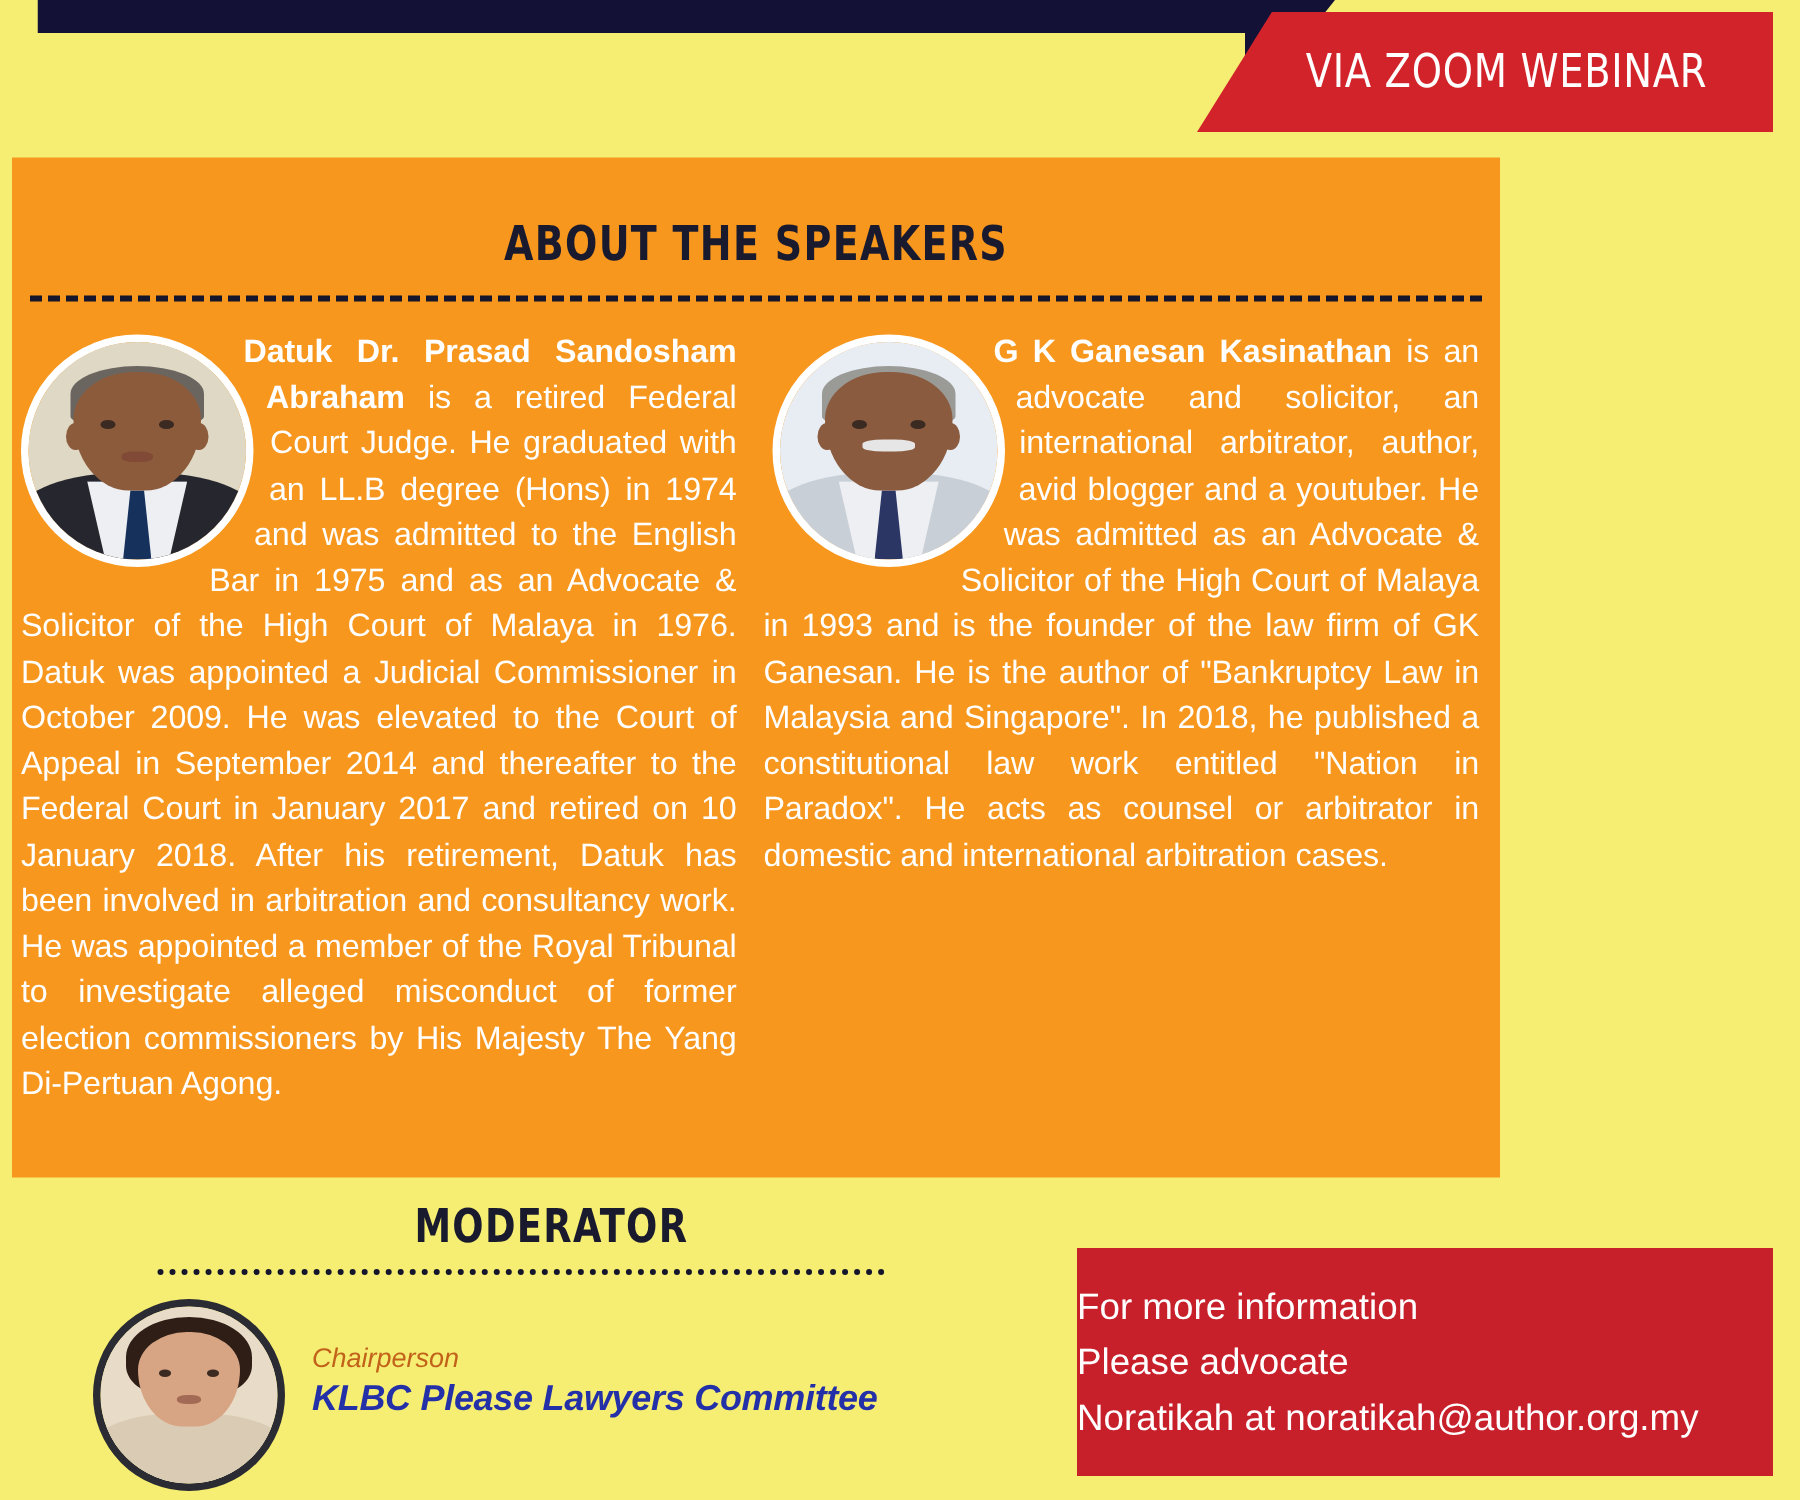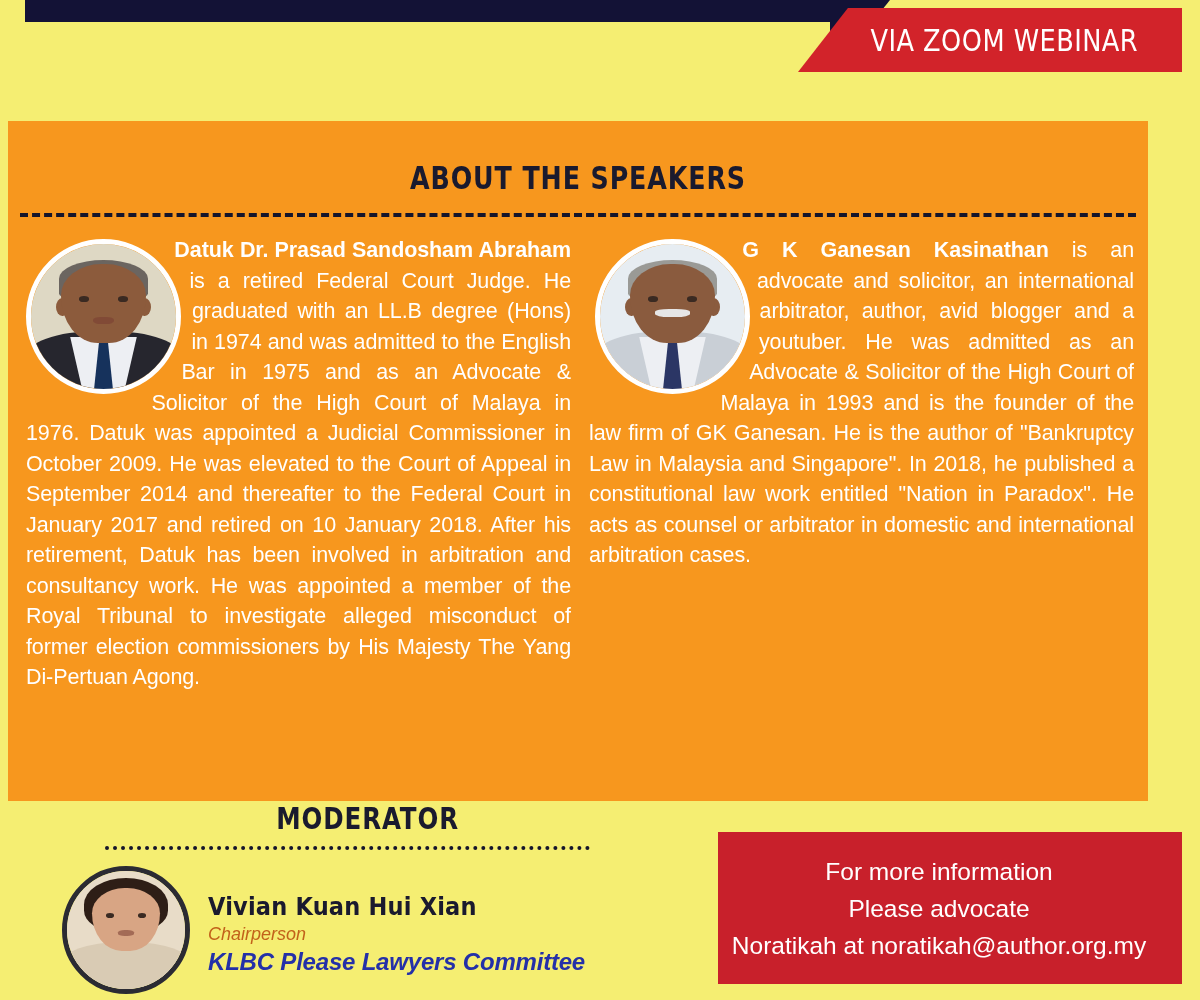--- a/index.html
+++ b/index.html
@@ -38,21 +38,21 @@
     height: 48px;
     background: #131236;
     clip-path: polygon(0 0, 100% 0, 36% 100%, 0 100%);
   }
 
   .red-banner {
     position: absolute;
     left: 798px;
     top: 8px;
     width: 384px;
-    height: 64px;
+    height: 80px;
     background: #D2232A;
     clip-path: polygon(13% 0, 100% 0, 100% 100%, 0 100%);
     display: flex;
     align-items: center;
     justify-content: center;
   }
   .red-banner-text {
     color: #FFFFFF;
     font-family: "Liberation Sans Narrow", "DejaVu Sans Condensed", "Liberation Sans", sans-serif;
     font-size: 31px;
@@ -60,22 +60,22 @@
     letter-spacing: 0.5px;
     transform: scaleX(0.92);
     white-space: nowrap;
     padding-left: 30px;
   }
 
   
   .orange-panel {
     position: absolute;
     left: 8px;
-    top: 121px;
-    width: 1140px;
+    top: 105px;
+    width: 992px;
     height: 680px;
     background: #F7971E;
   }
 
   .section-title {
     text-align: center;
     color: #1A1A2E;
     font-family: "Liberation Sans Narrow", "DejaVu Sans Condensed", "Liberation Sans", sans-serif;
     font-weight: 700;
     font-size: 32px;
@@ -86,21 +86,21 @@
 
   .dashed-rule {
     margin: 16px 12px 0 12px;
     border-top: 4px dashed #15152B;
     height: 0;
   }
 
   
   .speakers {
     display: flex;
-    padding: 18px 14px 0 18px;
+    padding: 18px 14px 0 6px;
     gap: 18px;
   }
   .speaker-col {
     width: 586px;
     position: relative;
   }
 
   .speaker-photo {
     width: 155px;
     height: 155px;
@@ -273,21 +273,21 @@
   .contact-box {
     position: absolute;
     left: 718px;
     top: 832px;
     width: 464px;
     height: 152px;
     background: #C8202B;
     display: flex;
     flex-direction: column;
     justify-content: center;
-    align-items: center;
+    align-items: flex-start;
     padding: 0 22px 0 0;
   }
   .contact-line {
     color: #FFFFFF;
     font-size: 24.5px;
     line-height: 37px;
     white-space: nowrap;
   }
 </style>
 </head>
@@ -361,21 +361,20 @@
           <div class="bg"></div>
           <div class="body"></div>
           <div class="hair"></div>
           <div class="head"></div>
           <div class="eye-l"></div>
           <div class="eye-r"></div>
           <div class="mouth"></div>
         </div>
       </div>
       <div class="moderator-info">
-        <div class="mod-name">Vivian Kuan Hui Xian</div>
         <div class="mod-role">Chairperson</div>
         <div class="mod-org">KLBC Please Lawyers Committee</div>
       </div>
     </div>
   </div>
 
   <div class="contact-box">
     <div class="contact-line">For more information</div>
     <div class="contact-line">Please advocate</div>
     <div class="contact-line">Noratikah at noratikah@author.org.my</div>

